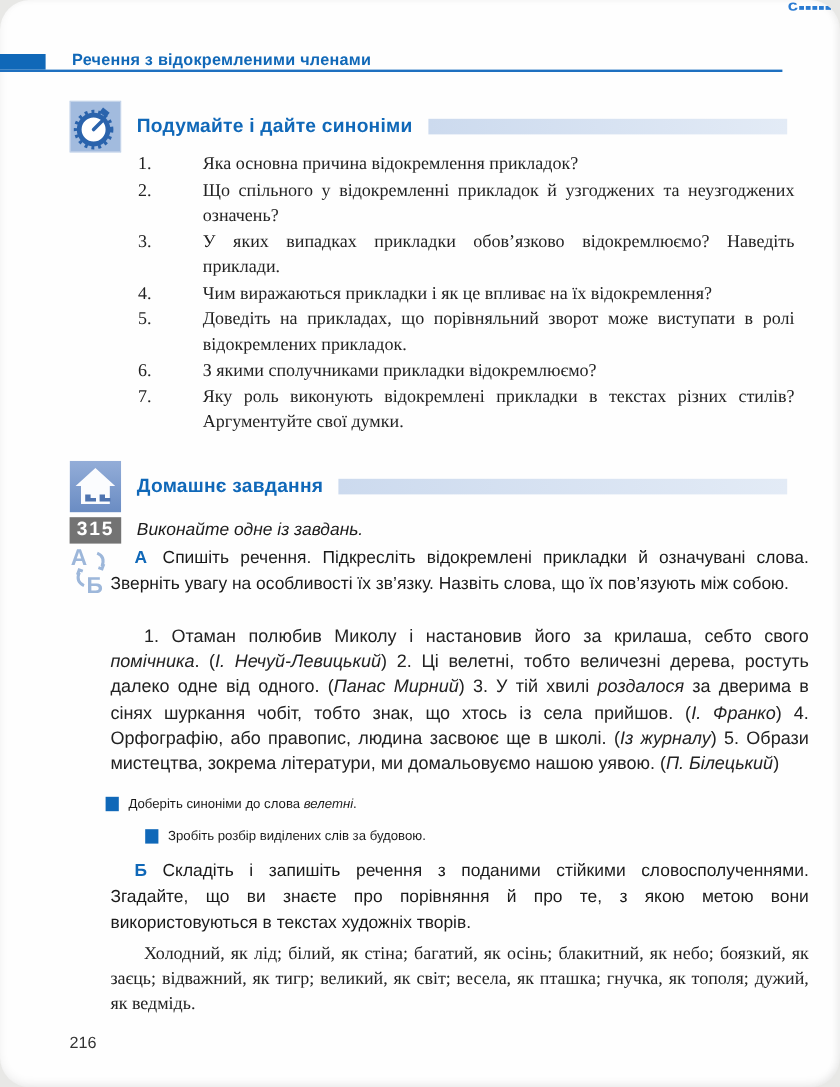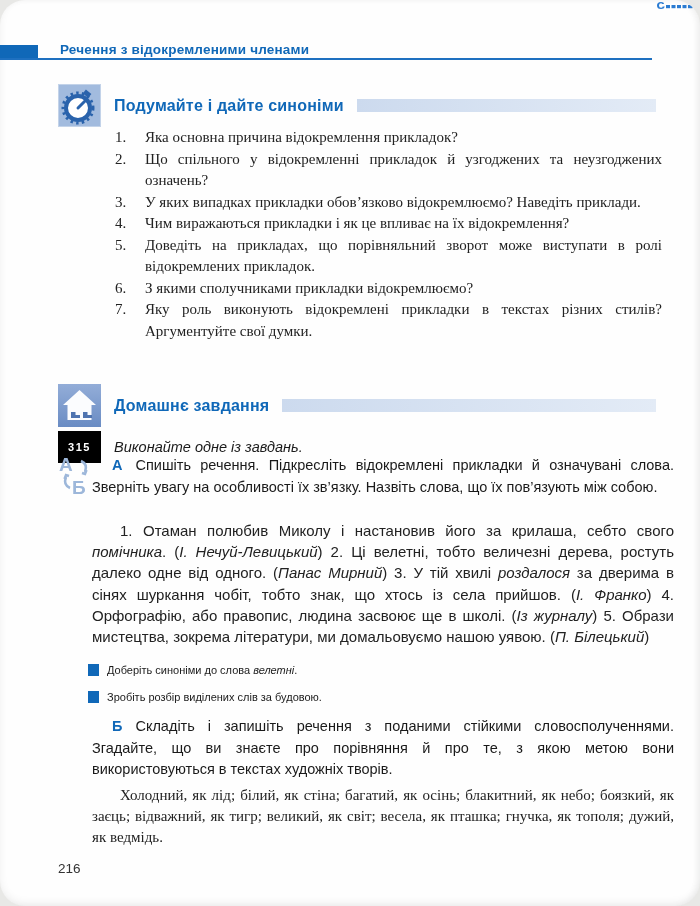--- a/index.html
+++ b/index.html
@@ -46,28 +46,28 @@
   }
   .section-bar {
     flex:1; height:13px;
     background:linear-gradient(to right,#ccdaee,#e3ebf6);
   }
 
   
   .questions { position:absolute; top:127px; left:115px; width:547px; }
   .q-row { display:flex; font-family:"Liberation Serif", serif; font-size:15px; line-height:21.5px; color:#222; }
   .q-num { width:30px; flex:none; }
-  .q-text { flex:1; text-align:justify; }
+  .q-text { flex:1; text-align:justify;margin-left:24px; }
 
   
   .badge-row { position:absolute; top:431px; left:58px; display:flex; align-items:center; gap:13px; }
   .badge {
-    width:43px; height:32px; background:#000000; color:#fff;
+    width:43px; height:22px; background:#737373; color:#fff;
     display:flex; align-items:center; justify-content:center;
-    font-size:11px; font-weight:bold; letter-spacing:1.5px;
+    font-size:16px; font-weight:bold; letter-spacing:1.5px;
   }
   .instruction { font-size:14.5px; color:#1a1a1a;font-style:italic; }
 
   .ab-icon { position:absolute; top:452px; left:58px; width:34px; height:46px; }
 
   .task {
     position:absolute; left:92px; width:582px;
     font-size:14.5px; line-height:21.5px; color:#1a1a1a;
     text-align:justify; text-indent:20px;
   }
@@ -76,21 +76,21 @@
   .task-letter { font-weight:bold; color:#1068b8; margin-right:13px; }
 
   .examples {
     position:absolute; top:520px; left:92px; width:582px;
     font-size:15px; line-height:21.2px; color:#222;
     text-align:justify; text-indent:28px;
   }
 
   .bullet-row { position:absolute; left:88px; width:575px; display:flex; gap:8px; }
   .b1 { top:661px; }
-  .b2 { top:688px; }
+  .b2 { top:688px;margin-left:33px; }
   .bullet-sq { flex:none; width:11px; height:12px; background:#1068b8; margin-top:3px; }
   .bullet-text { font-size:11px; line-height:19px; color:#1a1a1a; }
 
   .phrases {
     position:absolute; top:785px; left:92px; width:582px;
     font-size:15px; line-height:21.2px; color:#222;
     text-align:justify; text-indent:28px;
   }
 
   .page-number { position:absolute; top:861px; left:58px; font-size:13.5px; color:#333; }

